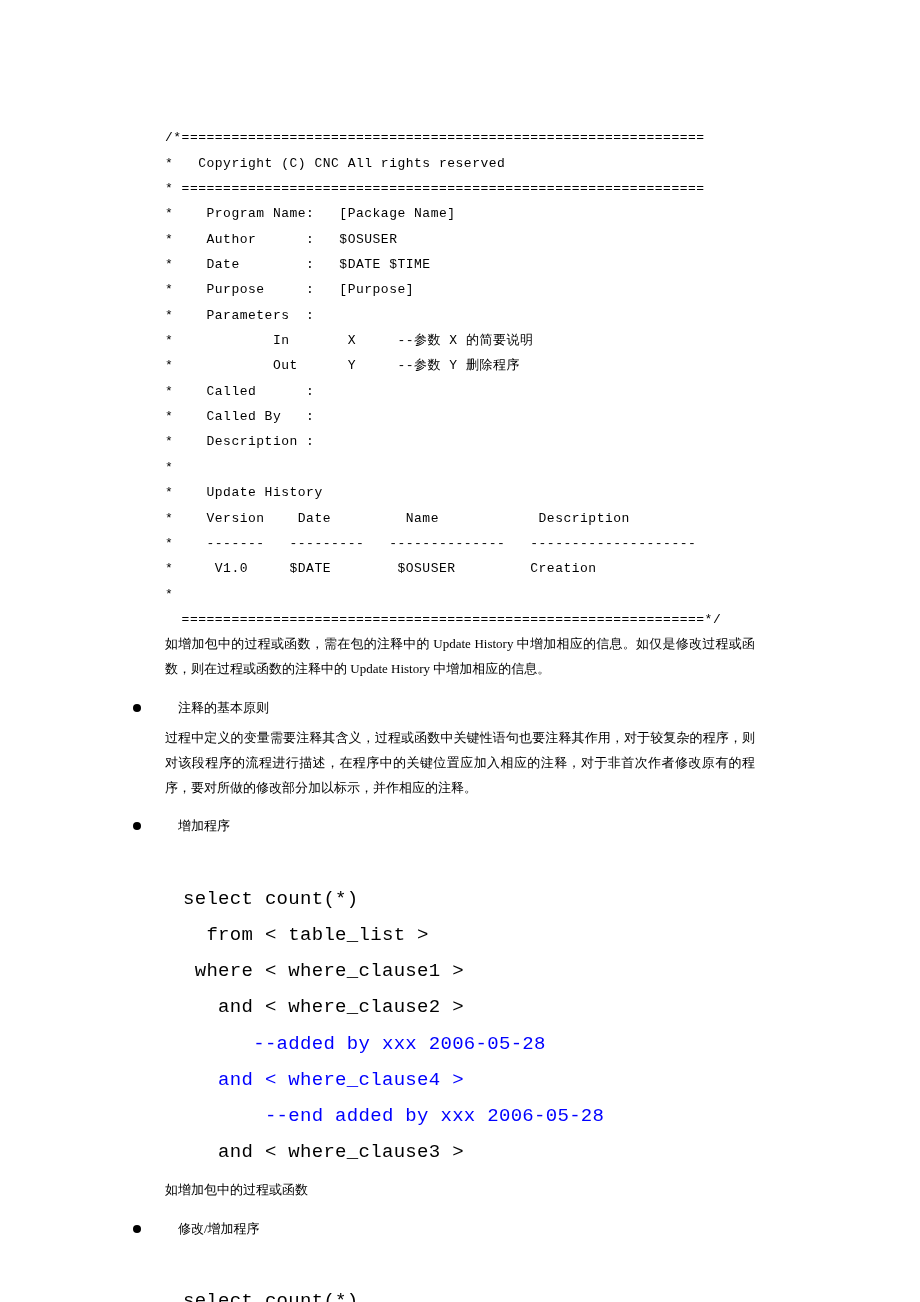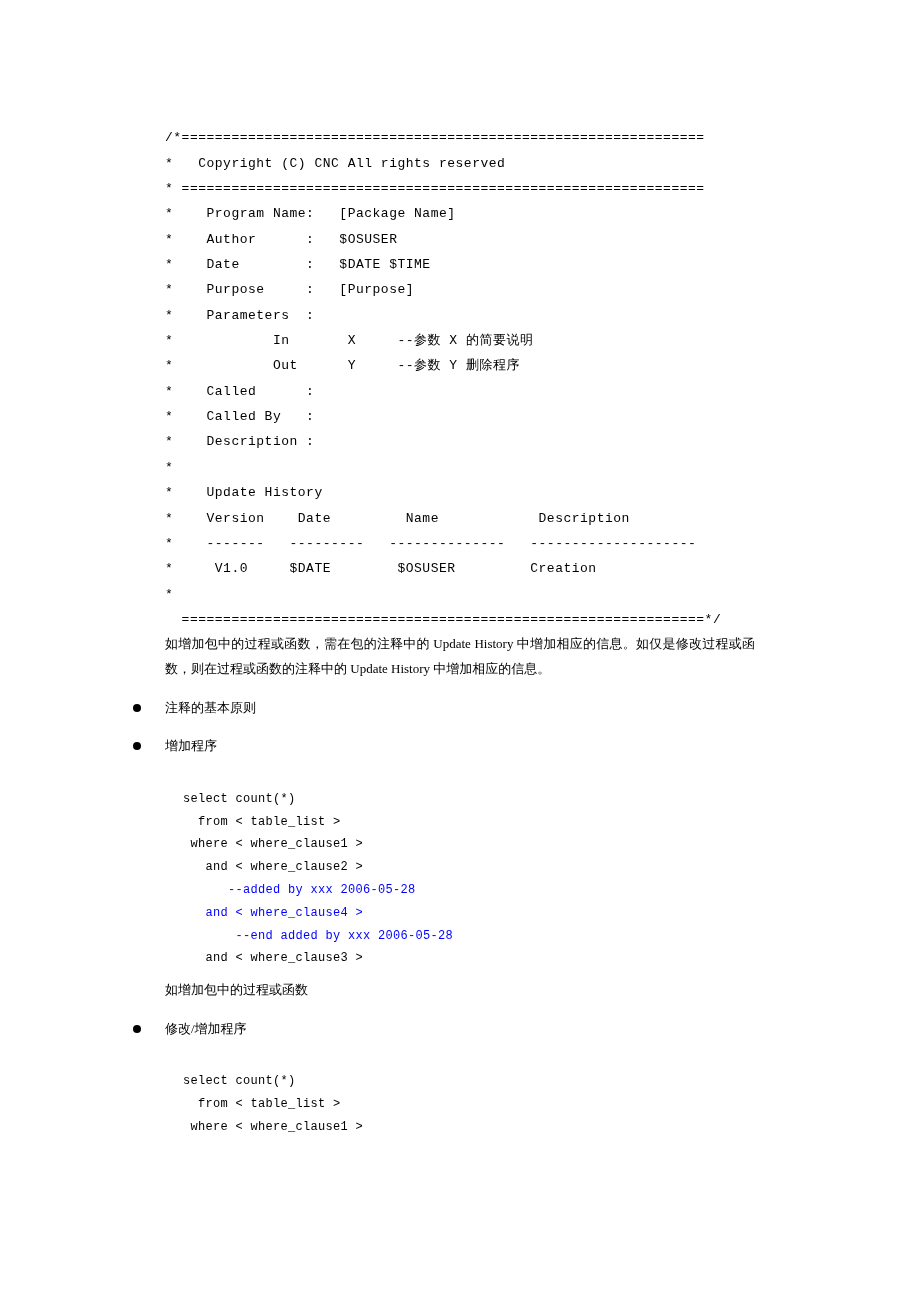--- a/index.html
+++ b/index.html
@@ -20,34 +20,35 @@
     .code-block {
       font-family: "Consolas", "Courier New", monospace;
       white-space: pre;
       font-size: 13px;
       line-height: 1.95;
       letter-spacing: 0.5px;
     }
     .code-block-mono {
       font-family: "Consolas", "Courier New", monospace;
       white-space: pre;
-      font-size: 12px;
+      font-size: 19px;
       line-height: 1.9;
       letter-spacing: 0.3px;
     }
     .paragraph {
       line-height: 1.9;
       margin-top: 0;
       text-align: justify;
     }
     .bullet-row {
       display: flex;
       align-items: flex-start;
       margin-top: 14px;
       margin-bottom: 6px;
+      gap: 13px;
     }
     .bullet-icon {
       width: 8px;
       height: 8px;
       background: #000;
       border-radius: 50%;
       margin-left: -32px;
       margin-right: 24px;
       margin-top: 8px;
       flex-shrink: 0;
@@ -91,20 +92,21 @@
 <span>  ===============================================================*/</span>
 </div>
 
 <div class="paragraph">如增加包中的过程或函数，需在包的注释中的 Update History 中增加相应的信息。如仅是修改过程或函数，则在过程或函数的注释中的 Update History 中增加相应的信息。</div>
 
 <div class="bullet-row">
   <span class="bullet-icon"></span>
   <span class="bullet-text">注释的基本原则</span>
 </div>
 <div class="section-body">
+  <div class="paragraph">过程中定义的变量需要注释其含义，过程或函数中关键性语句也要注释其作用，对于较复杂的程序，则对该段程序的流程进行描述，在程序中的关键位置应加入相应的注释，对于非首次作者修改原有的程序，要对所做的修改部分加以标示，并作相应的注释。</div>
 </div>
 
 <div class="bullet-row">
   <span class="bullet-icon"></span>
   <span class="bullet-text">增加程序</span>
 </div>
 <div class="section-body">
 <div class="code-block-mono indent-code">
 <span>select count(*)</span>
 <span>  from &lt; table_list &gt;</span>

